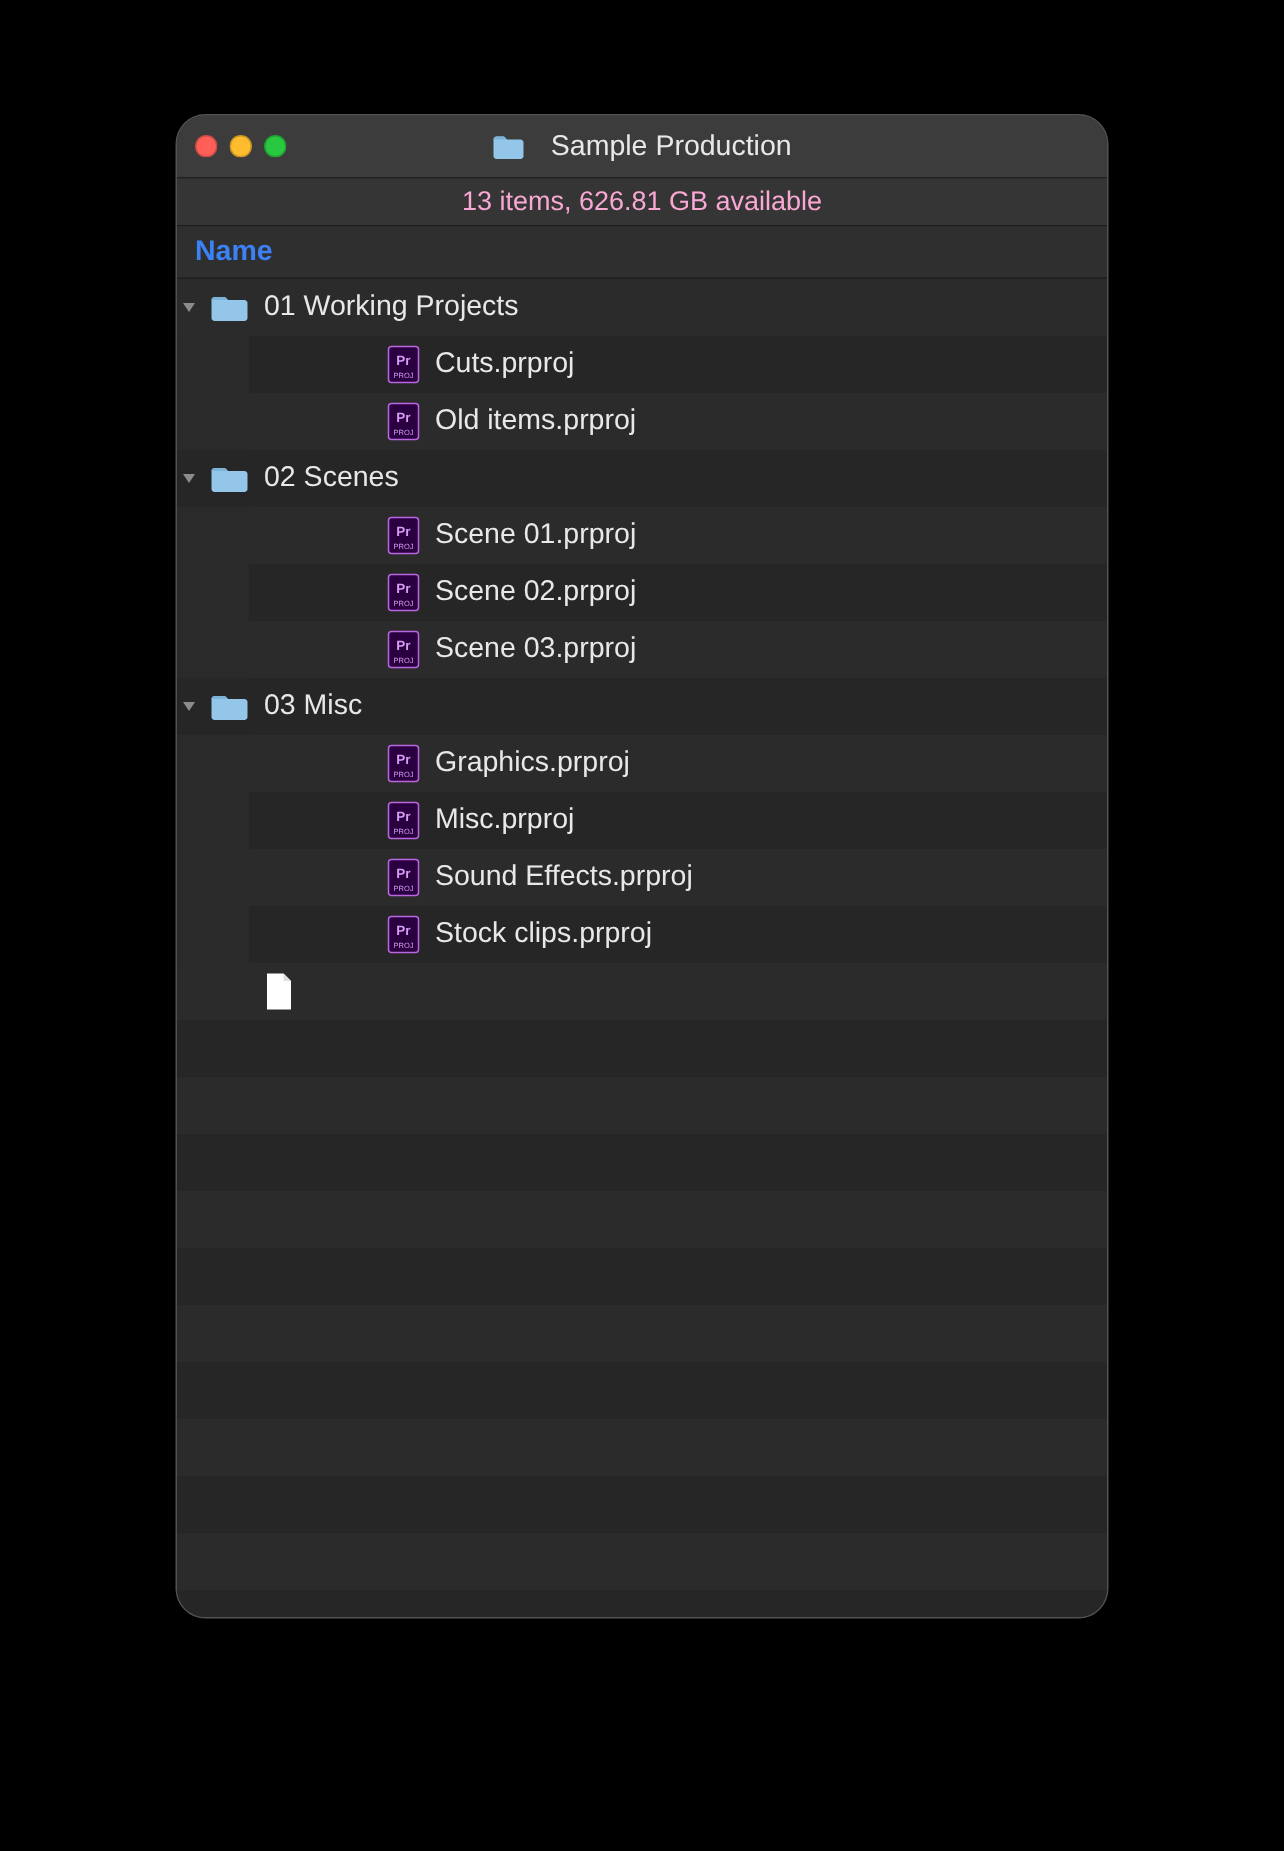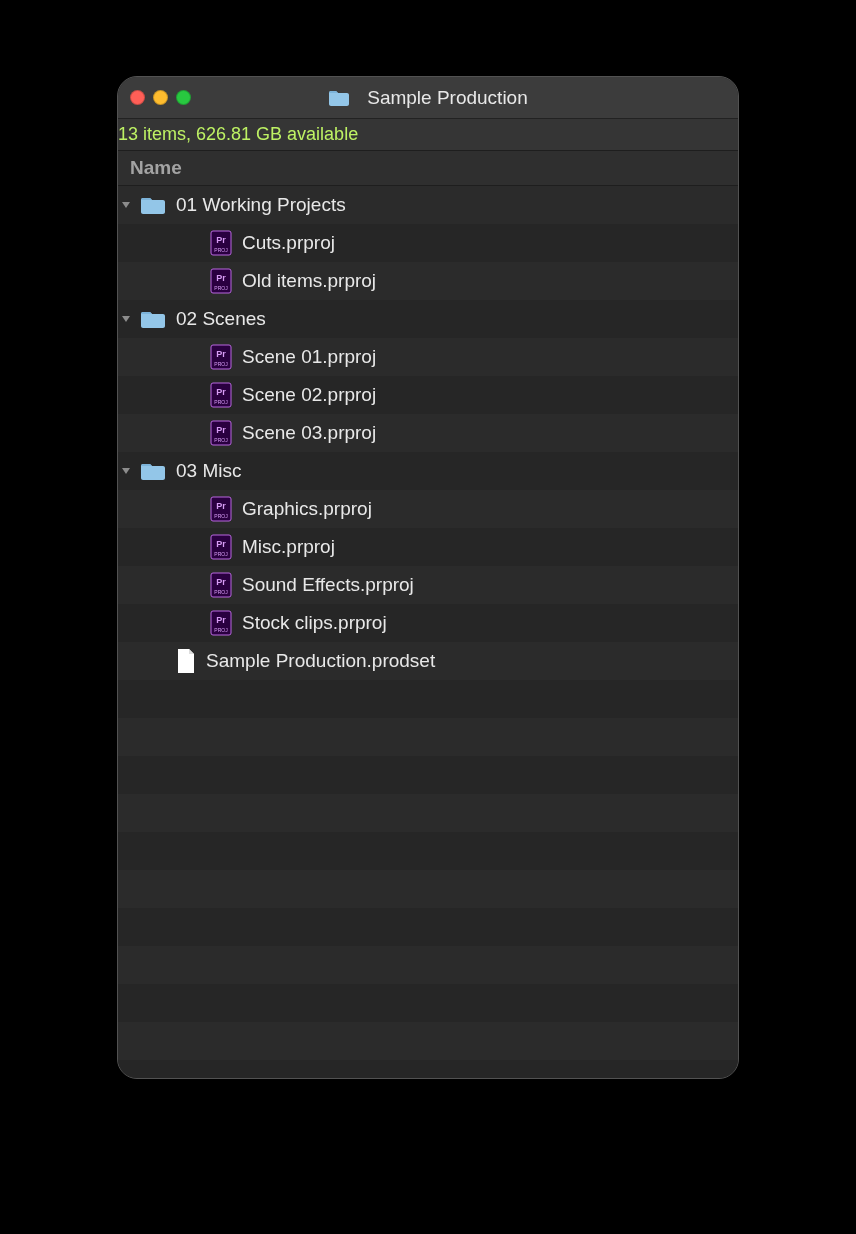--- a/index.html
+++ b/index.html
@@ -60,32 +60,32 @@
     .title-text {
       color: #e8e8e8;
       font-size: 19px;
       font-weight: 400;
     }
     .statusbar {
       height: 32px;
       background: #353535;
       display: flex;
       align-items: center;
-      justify-content: flex-start;
-      color: #bef264;
+      justify-content: center;
+      color: #f9a8d4;
       font-size: 18px;
       border-bottom: 1px solid #1e1e1e;
     }
     .columnheader {
       height: 35px;
       background: #2f2f2f;
       display: flex;
       align-items: center;
       padding-left: 12px;
-      color: #a3a3a3;
+      color: #3b82f6;
       font-size: 19px;
       font-weight: 600;
       border-bottom: 1px solid #1e1e1e;
     }
     .rows {
       height: 892px;
     }
     .row {
       height: 38px;
       display: flex;
@@ -96,21 +96,21 @@
     }
     .row.even { background: #2b2b2b; }
     .row.odd { background: #262626; }
     .disclosure {
       width: 16px;
       display: inline-flex;
       justify-content: center;
       color: #8c8c8c;
       margin-right: 6px;
     }
-    .indent-1 { padding-left: 92px; }
+    .indent-1 { padding-left: 92px; margin-left: 48px; }
     .folder-icon {
       display: inline-flex;
       margin-right: 10px;
     }
     .prproj-icon {
       display: inline-flex;
       margin-right: 10px;
     }
     .doc-icon {
       display: inline-flex;
@@ -276,21 +276,20 @@
         </span>
         <span>Stock clips.prproj</span>
       </div>
       <div class="row even" style="padding-left: 58px;">
         <span class="doc-icon">
           <svg width="20" height="26" viewBox="0 0 20 26">
             <path d="M2 1 L13 1 L18 6 L18 25 L2 25 Z" fill="#ffffff"></path>
             <path d="M13 1 L13 6 L18 6 Z" fill="#dddddd"></path>
           </svg>
         </span>
-        <span>Sample Production.prodset</span>
       </div>
       <div class="row odd"></div>
       <div class="row even"></div>
       <div class="row odd"></div>
       <div class="row even"></div>
       <div class="row odd"></div>
       <div class="row even"></div>
       <div class="row odd"></div>
       <div class="row even"></div>
       <div class="row odd"></div>

